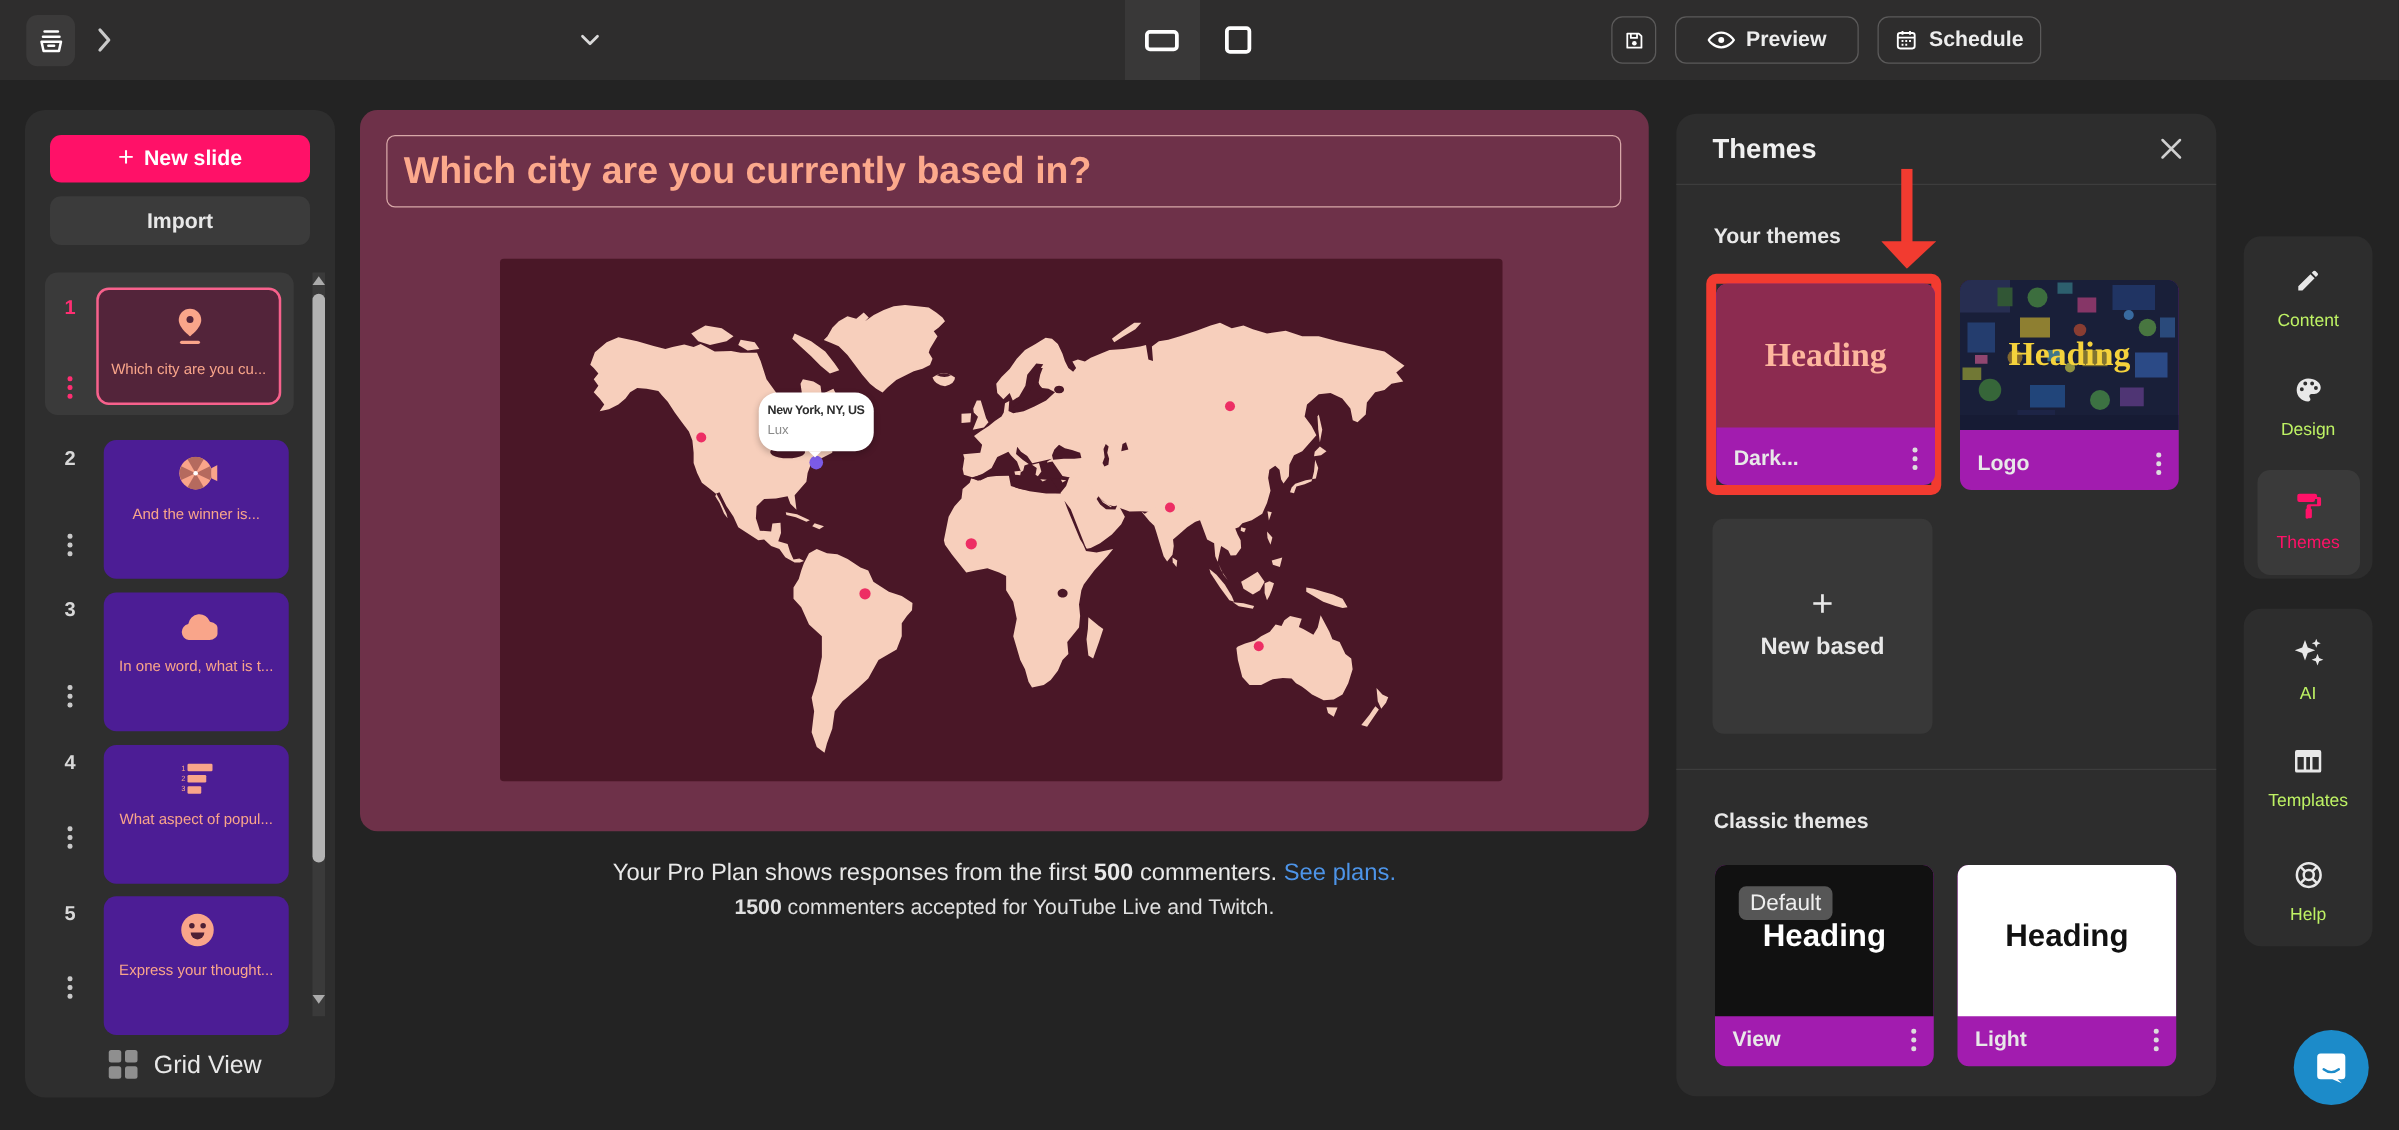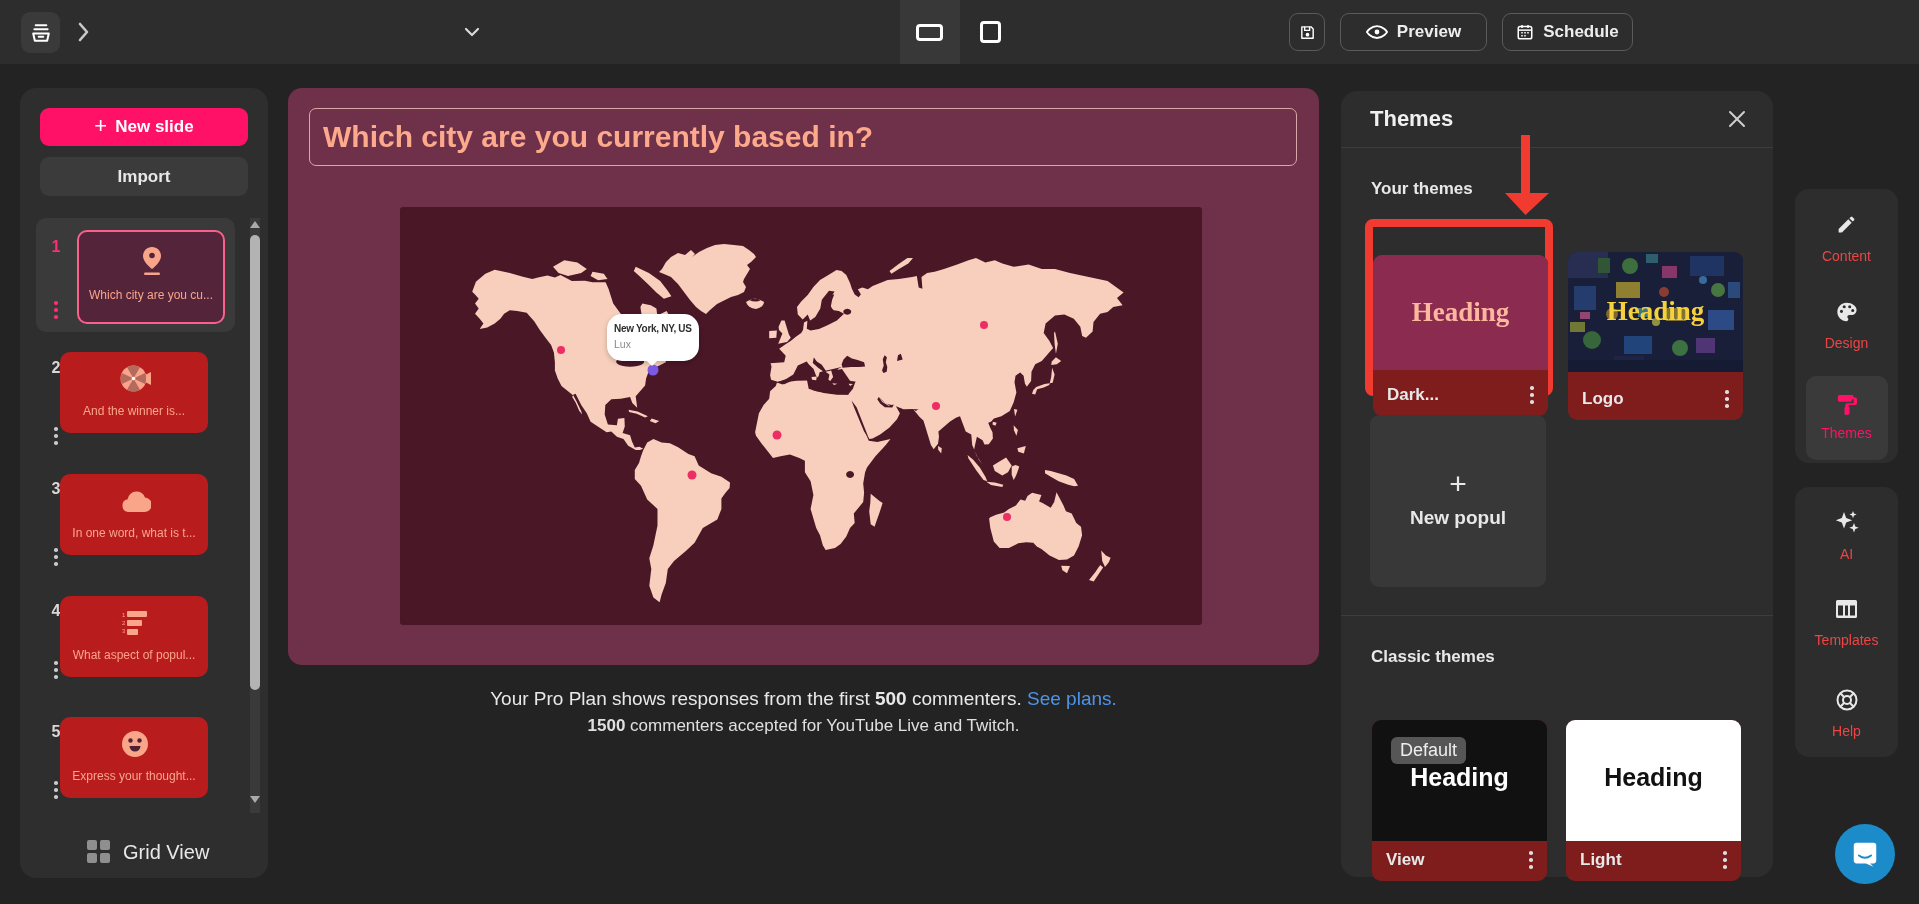--- a/index.html
+++ b/index.html
@@ -13,21 +13,21 @@
   #tb-archive { position:absolute; left:21px; top:12px; width:39px; height:41px; background:#3B3A3A; border-radius:9px; display:flex; align-items:center; justify-content:center; }
   #tb-title { position:absolute; left:105px; top:20px; color:#F2F2F2; font-size:20px; font-weight:bold; letter-spacing:.2px; }
   .tb-btn { position:absolute; top:13px; height:38px; border:1px solid #5B5A5A; border-radius:9px; background:transparent; color:#EDEDED; font-size:17px; font-weight:bold; display:flex; align-items:center; justify-content:center; gap:9px; }
   #btn-connect { position:absolute; left:1666px; top:13px; width:231px; height:38px; background:#FF1168; border-radius:9px; color:#fff; font-size:17px; font-weight:bold; display:flex; align-items:center; justify-content:center; gap:10px; }
 
   
   #sidebar { position:absolute; left:20px; top:88px; width:248px; height:790px; background:#2E2E2E; border-radius:16px; }
   #btn-newslide { position:absolute; left:20px; top:20px; width:208px; height:38px; background:#FF1168; border-radius:9px; color:#fff; font-weight:bold; font-size:17px; display:flex; align-items:center; justify-content:center; gap:8px; }
   #btn-import { position:absolute; left:20px; top:69px; width:208px; height:39px; background:#3B3B3B; border-radius:9px; color:#E8E8E8; font-weight:bold; font-size:17px; display:flex; align-items:center; justify-content:center; }
   .slide-num { position:absolute; left:26px; width:20px; text-align:center; color:#D8D8D8; font-size:16px; font-weight:bold; }
-  .thumb { position:absolute; left:40px; width:148px; height:81px; background:#b91c1c; border-radius:10px; text-align:center; color:#F9A58A; }
+  .thumb { position:absolute; left:63px; width:148px; height:111px; background:#4c1d95; border-radius:10px; text-align:center; color:#F9A58A; }
   .thumb .tx { position:absolute; left:2px; right:2px; top:56px; font-size:12px; white-space:nowrap; overflow:hidden; }
   .kebab { position:absolute; left:34px; width:4px; height:18px; }
   .kebab i { display:block; width:3.5px; height:3.5px; border-radius:50%; background:#C9C9C9; margin:0 0 3.6px 0; }
   .kebab.pink i { background:#FF2E72; }
 
   
   #slide { position:absolute; left:288px; top:88px; width:1031px; height:577px; background:#6E3149; border-radius:14px; }
   #slide-title { position:absolute; left:21px; top:20px; width:988px; height:58px; border:1px solid #D8A8A8; border-radius:7px; display:flex; align-items:center; color:#FCA98C; font-size:30px; font-weight:bold; padding-left:13px; }
   #mapbox { position:absolute; left:112px; top:119px; width:802px; height:418px; background:#4A1727; border-radius:3px; }
   #belowtext1 { position:absolute; left:288px; top:688px; width:1031px; text-align:center; color:#E8E8E8; font-size:19px; }
@@ -38,28 +38,28 @@
   #tooltip { position:absolute; left:207px; top:107px; width:92px; height:47px; background:#fff; border-radius:15px; box-shadow:0 2px 5px rgba(0,0,0,.22); padding:9px 0 0 7px; }
   #tooltip:after { content:""; position:absolute; left:40px; bottom:-5px; border:5px solid transparent; border-top-color:#fff; border-bottom:none; }
   #tooltip .t1 { font-size:10px; letter-spacing:-0.3px; font-weight:bold; color:#2e2e2e; white-space:nowrap; }
   #tooltip .t2 { font-size:10.5px; color:#8a8a8a; margin-top:4px; }
 
   
   #themes { position:absolute; left:1341px; top:91px; width:432px; height:786px; background:#2D2D2D; border-radius:16px; }
   #themes h1 { position:absolute; left:29px; top:15px; font-size:22px; color:#F0F0F0; }
   #themes .divider { position:absolute; left:0; width:432px; height:1px; background:#3D3D3D; }
   .sec-label { position:absolute; left:30px; color:#E8E8E8; font-size:17px; font-weight:bold; }
-  .tcard { position:absolute; width:175px; border-radius:9px; overflow:hidden; background:#7f1d1d;margin-top:28px; }
+  .tcard { position:absolute; width:175px; border-radius:9px; overflow:hidden; background:#a21caf; }
   .tcard .foot { position:absolute; left:0; right:0; bottom:0; height:42px; color:#E8E8E8; font-size:17px; font-weight:bold; display:flex; align-items:center; padding:0 14px; }
   .dots3 { position:absolute; right:14px; width:4px; }
   .dots3 i { display:block; width:3.6px; height:3.6px; border-radius:50%; background:#DDD; margin:0 0 3.4px 0; }
 
   
   .rail { position:absolute; left:1795px; width:103px; background:#2D2D2D; border-radius:14px; }
-  .rail .item { position:absolute; left:0; width:103px; text-align:center; color:#ef4444; font-size:14px; }
+  .rail .item { position:absolute; left:0; width:103px; text-align:center; color:#bef264; font-size:14px; }
   
   #intercom { position:absolute; left:1835px; top:824px; width:60px; height:60px; border-radius:50%; background:#1C8BC9; display:flex; align-items:center; justify-content:center; }
 </style>
 </head>
 <body>
 
 <div id="topbar">
   <div id="tb-col"></div>
   <div id="tb-archive">
     <svg width="22" height="22" viewBox="0 0 24 24" fill="none" stroke="#fff" stroke-width="2.2" stroke-linecap="round" stroke-linejoin="round">
@@ -347,21 +347,21 @@
     <div class="foot">Logo</div>
     <div class="dots3" style="bottom:9px">
         <i></i>
         <i></i>
         <i></i>
       </div>
   </div>
 
   <div class="abs" style="left:29px;top:324px;width:176px;height:172px;background:#383838;border-radius:9px;text-align:center;color:#E8E8E8">
     <div style="margin-top:52px;font-size:30px;font-weight:300">+</div>
-    <div style="font-size:19px;font-weight:bold;margin-top:6px">New popul</div>
+    <div style="font-size:19px;font-weight:bold;margin-top:6px">New based</div>
   </div>
 
   <div class="divider" style="top:524px"></div>
   <div class="sec-label" style="top:556px">Classic themes</div>
 
   <div class="tcard" style="left:31px;top:601px;height:161px">
     <div class="abs" style="left:0;top:0;width:175px;height:121px;background:#111">
       <div class="abs" style="left:19px;top:17px;background:#565656;border-radius:6px;color:#EEE;font-size:18px;padding:3px 9px">Default</div>
       <div class="abs" style="left:0;width:175px;top:43px;text-align:center;font-weight:bold;font-size:25px;color:#fff">Heading</div>
     </div>

